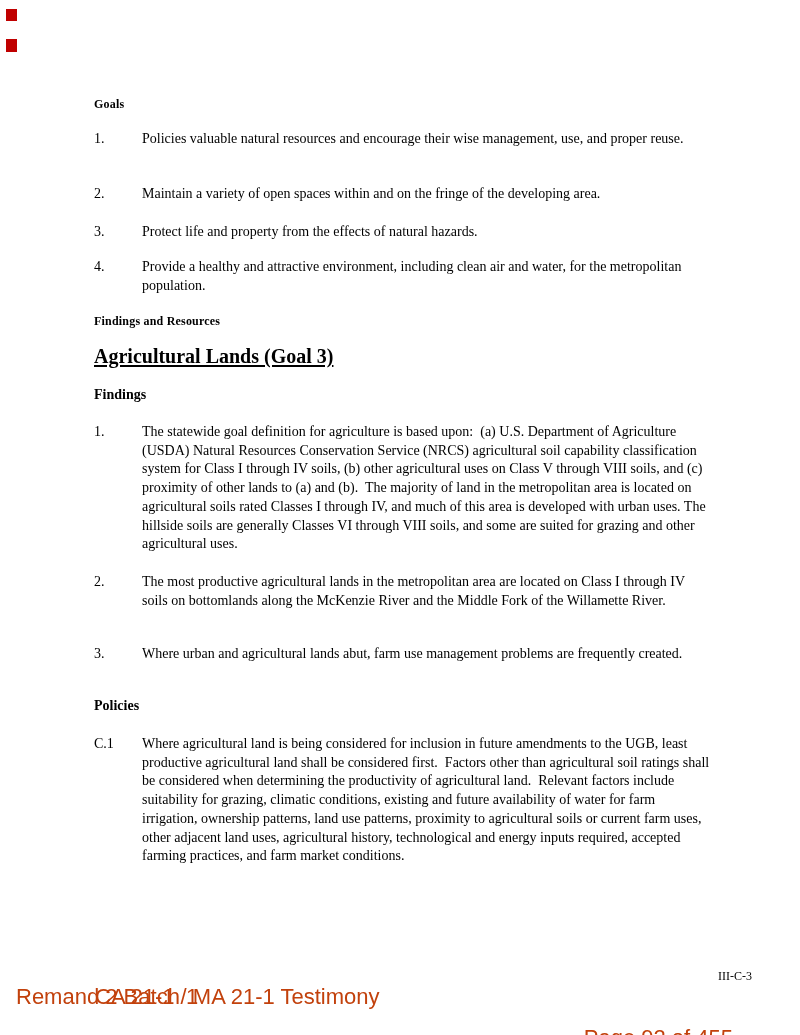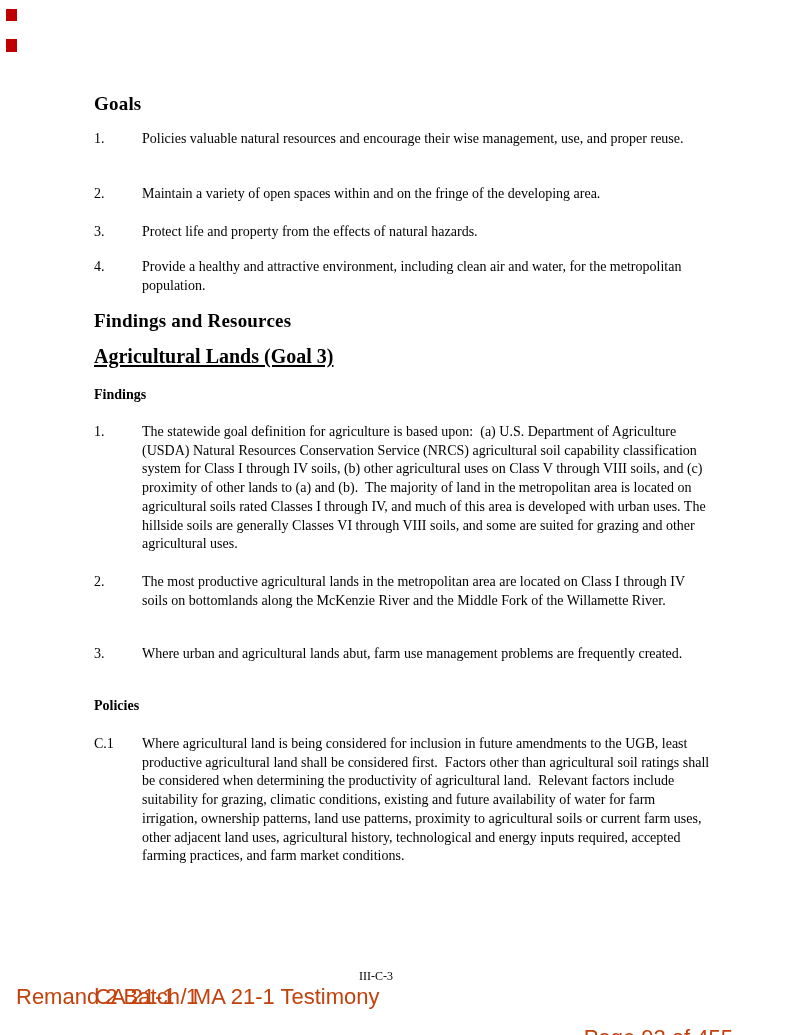--- a/index.html
+++ b/index.html
@@ -9,21 +9,21 @@
     font-family: "Liberation Serif", serif;
     color: #000000;
     position: relative;
     overflow: hidden;
   }
   .page { position: absolute; inset: 0; width: 800px; height: 1035px; background: #ffffff; }
 
   .block { position: absolute; left: 94px; }
 
   .h1 {
-    font-size: 19px; font-weight: bold; line-height: 20px;
+    font-size: 12px; font-weight: bold; line-height: 20px;
     letter-spacing: 0.2px;
   }
   .h2 {
     font-size: 20px; font-weight: bold; line-height: 19px;
     text-decoration: underline;
     text-underline-offset: 2px;
   }
   .h3 { font-size: 14px; font-weight: bold; line-height: 18.7px; }
 
   .item { display: flex; width: 620px; }
@@ -36,21 +36,21 @@
     font-size: 14px; line-height: 18.7px;
     white-space: pre-wrap;
   }
 
   .annotation-mark { position: absolute; background: #c00000; }
   .mark-1 { left: 6px; top: 9px;  width: 11px; height: 12px; }
   .mark-2 { left: 6px; top: 39px; width: 11px; height: 13px; }
 
   .footer-pageno {
     position: absolute; left: 0; top: 969px; width: 752px;
-    text-align: center; font-size: 12px; line-height: 15px;
+    text-align: right; font-size: 12px; line-height: 15px;
   }
   .footer-red {
     position: absolute; top: 987px;
     font-family: "Liberation Sans", sans-serif;
     font-size: 22px; line-height: 20px;
     color: #c2410c;
   }
   .footer-left   { left: 95px; }
   .footer-center { left: 16px; width: 800px; }
   .footer-right  { right: 67px; margin-top: 41px; }

